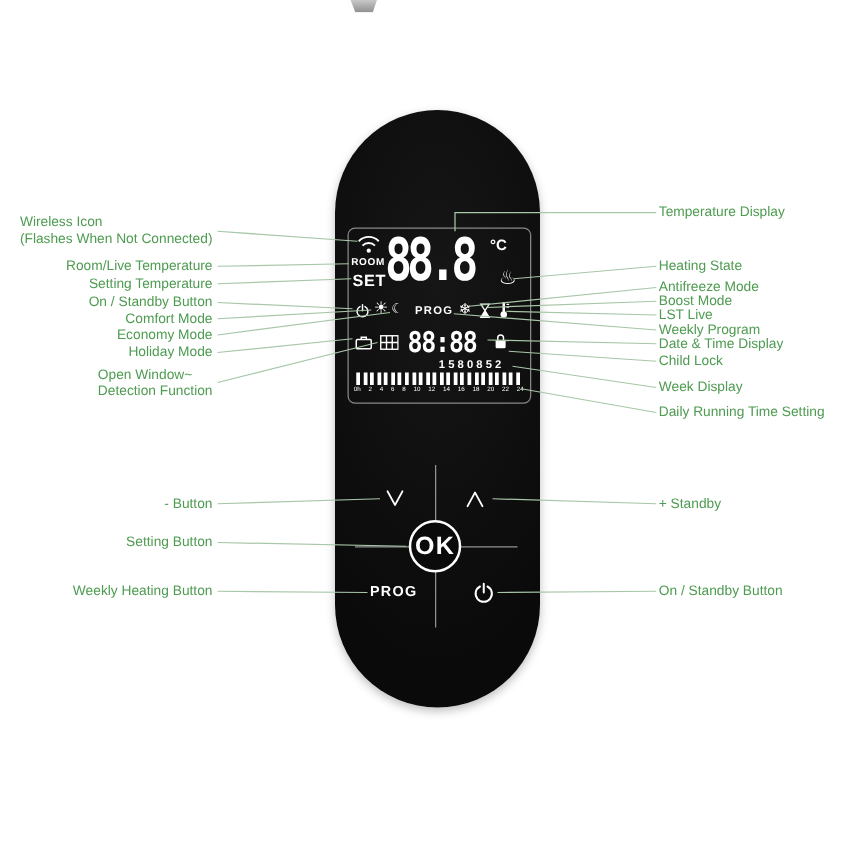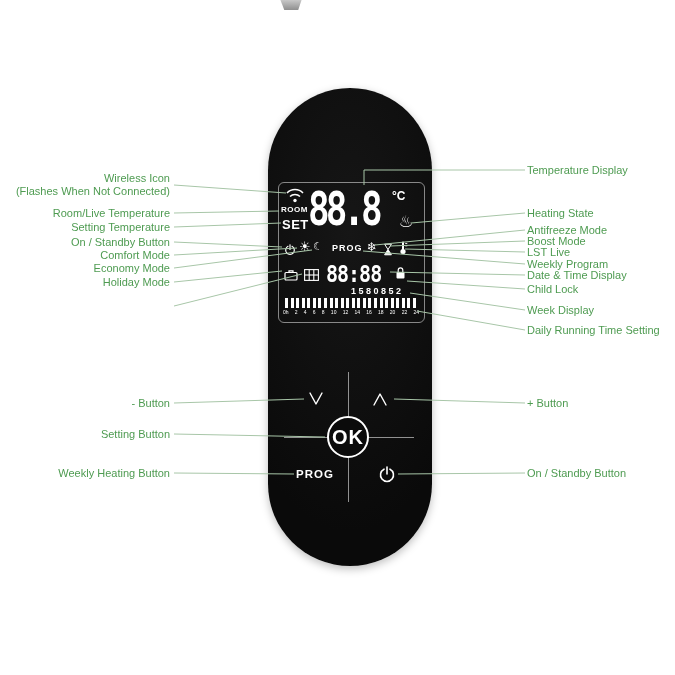--- a/index.html
+++ b/index.html
@@ -4,21 +4,21 @@
 <style>
   html,body { margin:0; padding:0; background:#fff; }
   .canvas { position:relative; width:675px; height:675px; background:#ffffff; overflow:hidden;
             font-family:"Liberation Sans", sans-serif; }
 
   
   .leaders { position:absolute; left:0; top:0; z-index:5; pointer-events:none; }
 
   
   .lbl { position:absolute; z-index:6; font-size:11px; line-height:13px; color:#4e9b51; white-space:nowrap; }
-  .lbl.left  { right:505px; text-align:right; }
+  .lbl.left  { right:505px; text-align:left; }
   .lbl.right { left:527px; text-align:left; }
 
   
   .wedge { position:absolute; left:279px; top:0; width:24px; height:10px; z-index:1;
            background:linear-gradient(180deg,#c8c8c8,#8f8f8f);
            clip-path:polygon(6% 0,94% 0,80% 100%,22% 100%); }
 
   
   .device { position:absolute; left:268px; top:88px; width:164px; height:478px; z-index:2;
             background:radial-gradient(120% 90% at 50% 30%, #161616 0%, #0a0a0a 70%);
@@ -225,30 +225,34 @@
   <div class="lbl left" style="top:172px">
     <div>Wireless Icon</div>
     <div>(Flashes When Not Connected)</div>
   </div>
   <div class="lbl left" style="top:207px">Room/Live Temperature</div>
   <div class="lbl left" style="top:221px">Setting Temperature</div>
   <div class="lbl left" style="top:236px">On / Standby Button</div>
   <div class="lbl left" style="top:249px">Comfort Mode</div>
   <div class="lbl left" style="top:262px">Economy Mode</div>
   <div class="lbl left" style="top:276px">Holiday Mode</div>
+  <div class="lbl left" style="top:294px">
+    <div>Open Window~</div>
+    <div>Detection Function</div>
+  </div>
   <div class="lbl left" style="top:397px">- Button</div>
   <div class="lbl left" style="top:428px">Setting Button</div>
   <div class="lbl left" style="top:467px">Weekly Heating Button</div>
 
   <div class="lbl right" style="top:164px">Temperature Display</div>
   <div class="lbl right" style="top:207px">Heating State</div>
   <div class="lbl right" style="top:224px">Antifreeze Mode</div>
   <div class="lbl right" style="top:235px">Boost Mode</div>
   <div class="lbl right" style="top:246px">LST Live</div>
   <div class="lbl right" style="top:258px">Weekly Program</div>
   <div class="lbl right" style="top:269px">Date &amp; Time Display</div>
   <div class="lbl right" style="top:283px">Child Lock</div>
   <div class="lbl right" style="top:304px">Week Display</div>
   <div class="lbl right" style="top:324px">Daily Running Time Setting</div>
-  <div class="lbl right" style="top:397px">+ Button</div>
+  <div class="lbl right" style="top:397px">+ Standby</div>
   <div class="lbl right" style="top:467px">On / Standby Button</div>
 
 </div>
 
 </body></html>

